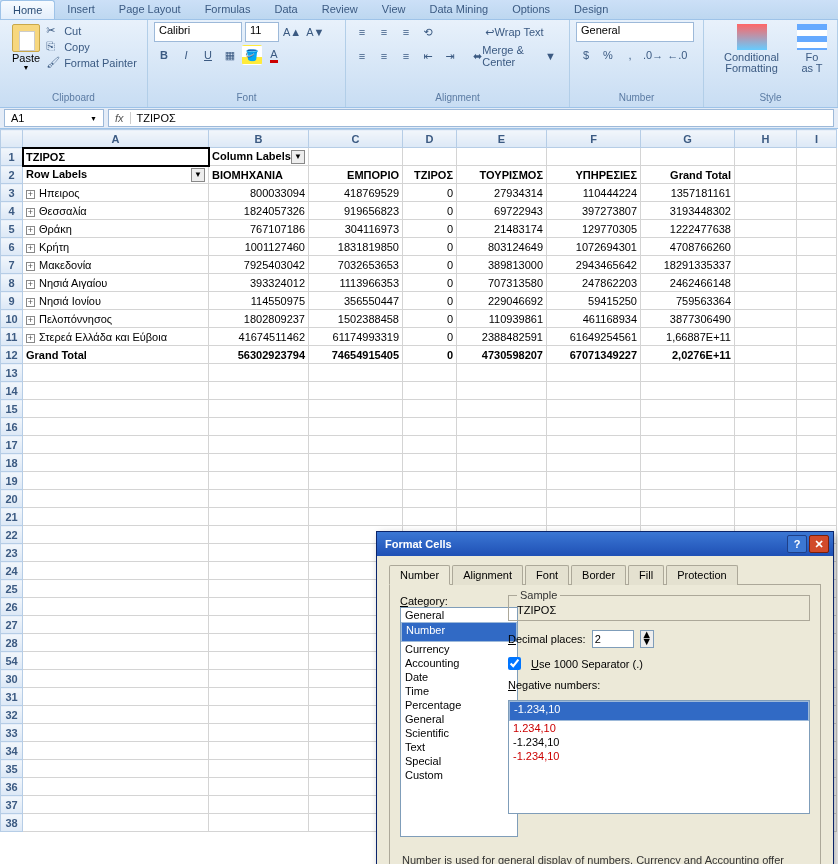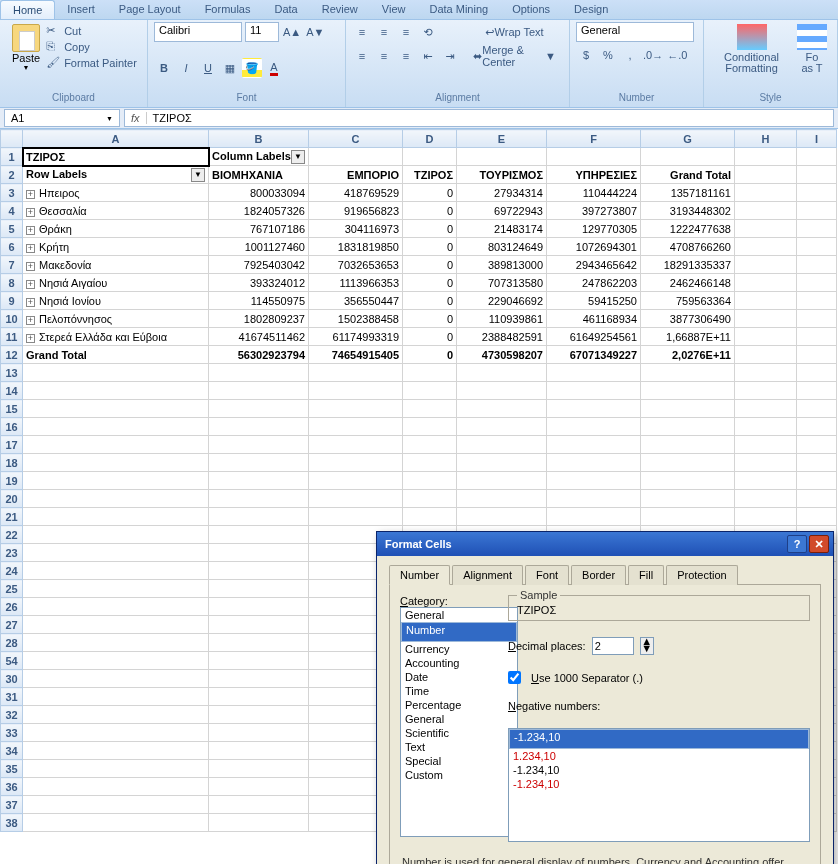--- a/index.html
+++ b/index.html
@@ -16,36 +16,36 @@
 .ribbon-group-content { flex: 1; display: flex; align-items: flex-start; }
 
 .paste-btn { display: flex; flex-direction: column; align-items: center; padding: 2px 6px; }
 .paste-icon { width: 28px; height: 28px; background: #f7d77e; border: 1px solid #c9a84a; border-radius: 2px; position: relative; }
 .paste-icon::after { content: ""; position: absolute; top: 6px; left: 6px; width: 14px; height: 18px; background: #fff; border: 1px solid #ccc; }
 
 .clip-items { display: flex; flex-direction: column; gap: 2px; padding-top: 2px; }
 .clip-item { display: flex; align-items: center; gap: 4px; color: #3b5a82; }
 .mini-icon { width:14px; height: 14px; display:inline-block; }
 
-.font-row1 { display: flex; gap: 3px; margin-bottom: 16px; }
+.font-row1 { display: flex; gap: 3px; margin-bottom: 3px; }
 .font-row2 { display: flex; gap: 2px; }
 .sel { border: 1px solid #9db9d9; background: #fff; height: 20px; padding: 1px 4px; }
 .rib-btn { border: 1px solid transparent; min-width: 20px; height: 20px; display: inline-flex; align-items: center; justify-content: center; color: #3b5a82; border-radius: 2px; }
 
 .align-grid { display: grid; grid-template-columns: repeat(5,20px); gap: 2px; margin-bottom: 4px; }
 .align-grid2 { display: grid; grid-template-columns: repeat(5,20px); gap: 2px; }
 
 .num-col { display: flex; flex-direction: column; gap: 3px; }
 
 .big-btn { display:flex; flex-direction:column; align-items:center; gap:2px; padding: 2px 4px; color:#3b5a82;}
 .big-btn .ico { width:30px; height:26px; }
 
 
 .name-fx-bar { background: #e4ecf7; display: flex; height: 21px; border-bottom: 1px solid #9ec3e8; }
-.name-box { width: 116px; background: #fff; border: 1px solid #9db9d9; margin: 1px 4px; padding: 1px 6px; display:flex; align-items:center; }
+.name-box { width: 100px; background: #fff; border: 1px solid #9db9d9; margin: 1px 4px; padding: 1px 6px; display:flex; align-items:center; }
 .fx-area { flex:1; display:flex; align-items:center; background:#fff; border:1px solid #9db9d9; margin:1px 4px 1px 0; }
 .fx-label { padding: 0 6px; font-style: italic; color: #555; border-right: 1px solid #ccc; }
 .fx-input { flex:1; padding: 1px 6px; }
 
 
 .sheet-area { position: relative; background: #fff; height: calc(864px - 20px - 88px - 21px); overflow: hidden; }
 table.sheet { border-collapse: collapse; table-layout: fixed; }
 .colhdr, .rowhdr, .corner { background: linear-gradient(#f2f6fb,#dce8f6); border: 1px solid #b6cde6; text-align: center; color: #3b5a82; }
 .colhdr { height: 18px; }
 .rowhdr { width: 22px; height: 18px; }
@@ -69,21 +69,21 @@
 .dlg-tabs { display:flex; border-bottom:1px solid #aca899; }
 .dlg-tab { padding: 3px 10px; border:1px solid #aca899; border-bottom:none; margin-right:2px; background:#ece9d8; position:relative; top:1px; border-radius:2px 2px 0 0; }
 .dlg-tab.active { background:#ece9d8; border-bottom:1px solid #ece9d8; z-index:2; }
 .dlg-tab:not(.active) { background:#e4e1d0; }
 
 .dlg-content { border:1px solid #aca899; border-top:none; padding: 10px; min-height: 310px; display:flex; gap:10px; flex-wrap:wrap; }
 .cat-list { width: 118px; height: 230px; background:#fff; border:1px solid #7f9db9; overflow:auto; }
 .cat-item { padding: 1px 4px; }
 .cat-item.sel { background:#316ac5; color:#fff; }
 
-.right-pane { flex:1; display:flex; flex-direction:column; gap:16px; }
+.right-pane { flex:1; display:flex; flex-direction:column; gap:9px; }
 .fieldset { border:1px solid #aca899; padding: 4px 8px; }
 .fieldset-label { color:#333; position:relative; top:-11px; background:#ece9d8; padding:0 3px; display:inline-block; }
 .sample-val { margin-top:-8px; }
 
 .num-row { display:flex; align-items:center; gap:6px; }
 .spinner { width:42px; height:18px; background:#fff; border:1px solid #7f9db9; padding:0 2px; }
 .spin-btns { width:14px; height:18px; border:1px solid #7f9db9; background:#eee; display:flex; flex-direction:column; font-size:6px; line-height:7px; text-align:center; }
 
 .neg-list { background:#fff; border:1px solid #7f9db9; height:114px; }
 .neg-item { padding:1px 4px; }

